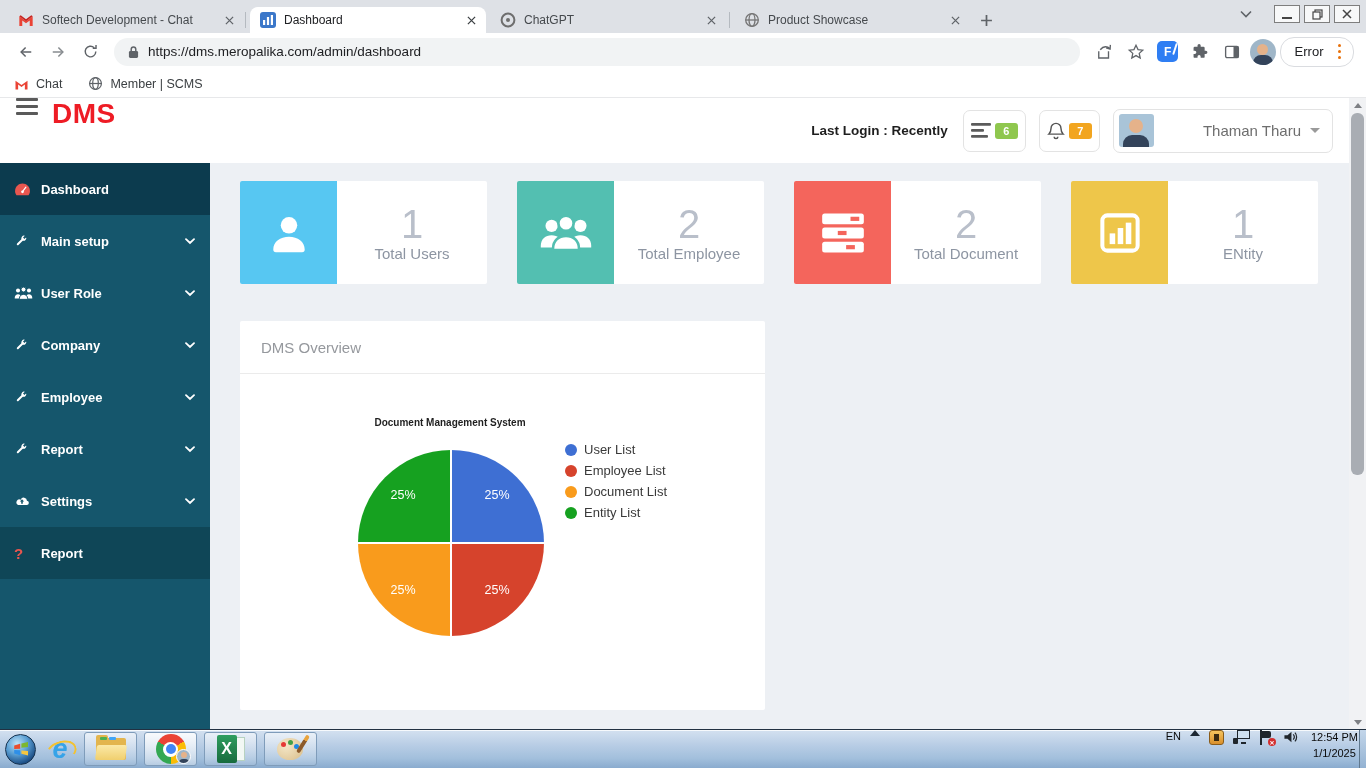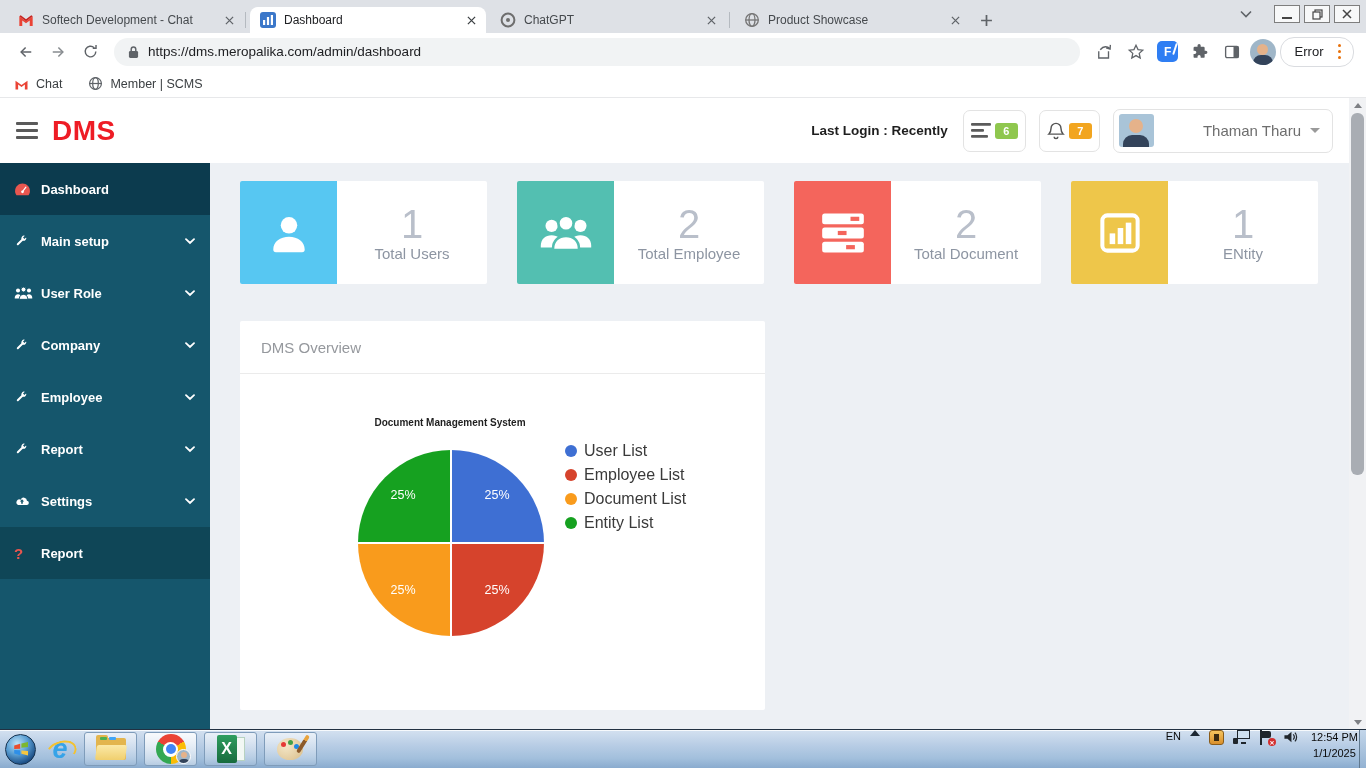--- a/index.html
+++ b/index.html
@@ -37,21 +37,21 @@
   .errorpill .lbl{font-size:13px;color:#202124;}
   .kebab{display:flex;flex-direction:column;gap:2.5px;padding:0 6px;}
   .kebab i{width:3.5px;height:3.5px;border-radius:50%;background:#e8710a;}
 
   
   .bookmarks{position:absolute;top:70px;left:0;width:100%;height:28px;background:#fff;border-bottom:1px solid #e7e8ea;
              display:flex;align-items:center;padding-left:14px;gap:26px;box-sizing:border-box;}
   .bmk{display:flex;align-items:center;gap:7px;font-size:12.5px;color:#3c4043;}
 
   
-  .appheader{position:absolute;top:98px;left:0;width:1349px;height:65px;background:#fff;display:flex;align-items:center;}
+  .appheader{position:absolute;top:98px;left:0;width:1349px;height:65px;background:#fff;display:flex;}
   .hamburger{margin-left:16px;width:22px;display:flex;flex-direction:column;gap:4px;}
   .hamburger i{height:3px;background:#5a5a5a;border-radius:1px;}
   .dmslogo{margin-left:14px;font-size:28px;font-weight:800;color:#ee1c25;letter-spacing:.5px;}
   .hright{margin-left:auto;display:flex;align-items:center;gap:13px;padding-right:16px;}
   .lastlogin{font-weight:700;font-size:13.5px;color:#1e1e1e;margin-right:2px;}
   .hbtn{height:42px;background:#fff;border:1px solid #e3e3e3;border-radius:7px;display:flex;align-items:center;justify-content:center;gap:4px;padding:0 7px;box-sizing:border-box;}
   .badge{min-width:17px;height:16px;border-radius:3px;font-size:11px;font-weight:700;color:#fff;display:flex;align-items:center;justify-content:center;padding:0 3px;}
   .badge.green{background:#8fc74e;}
   .badge.orange{background:#f2a51f;}
   .userchip{height:42px;border:1px solid #e3e3e3;border-radius:7px;background:#fff;display:flex;align-items:center;gap:9px;padding:0 12px 0 5px;}
@@ -80,21 +80,21 @@
 
   .panel{position:absolute;left:30px;top:158px;width:525px;height:389px;background:#fff;border-radius:2px;}
   .panel-h{height:52px;display:flex;align-items:center;padding-left:21px;font-size:15px;color:#95989d;border-bottom:1px solid #ebebeb;}
   .chart-title{position:absolute;left:0;top:96px;width:420px;text-align:center;font-weight:700;font-size:10px;color:#1f1f1f;}
   .pie{position:absolute;left:118px;top:129px;width:186px;height:186px;border-radius:50%;overflow:hidden;}
   .pie .vline{position:absolute;left:50%;top:0;width:2px;height:100%;margin-left:-1px;background:#fff;}
   .pie .hline{position:absolute;top:50%;left:0;height:2px;width:100%;margin-top:-1px;background:#fff;}
   .slicelabel{position:absolute;color:#fff;font-size:12.5px;transform:translate(-50%,-50%);}
   .sl1{left:257px;top:174px;} .sl2{left:257px;top:269px;} .sl3{left:163px;top:269px;} .sl4{left:163px;top:174px;}
   .legend{position:absolute;left:325px;top:121px;}
-  .lrow{display:flex;align-items:center;gap:7px;margin-bottom:6px;font-size:16px;color:#3a3a3a;}
+  .lrow{display:flex;align-items:center;gap:7px;margin-bottom:6px;font-size:13px;color:#3a3a3a;}
   .ldot{width:12px;height:12px;border-radius:50%;flex:0 0 auto;}
 
   
   .vscroll{position:absolute;right:0;top:98px;width:17px;height:631px;background:#f1f2f4;}
   .sarrow{position:absolute;left:0;width:17px;height:14px;display:flex;align-items:center;justify-content:center;}
   .sarrow.up{top:0;} .sarrow.down{bottom:0;}
   .tri-up{width:0;height:0;border-left:4px solid transparent;border-right:4px solid transparent;border-bottom:5px solid #7e8084;}
   .tri-down{width:0;height:0;border-left:4px solid transparent;border-right:4px solid transparent;border-top:5px solid #7e8084;}
   .vthumb{position:absolute;left:2px;top:15px;width:13px;height:362px;background:#a9adb3;border-radius:6px;}
 

